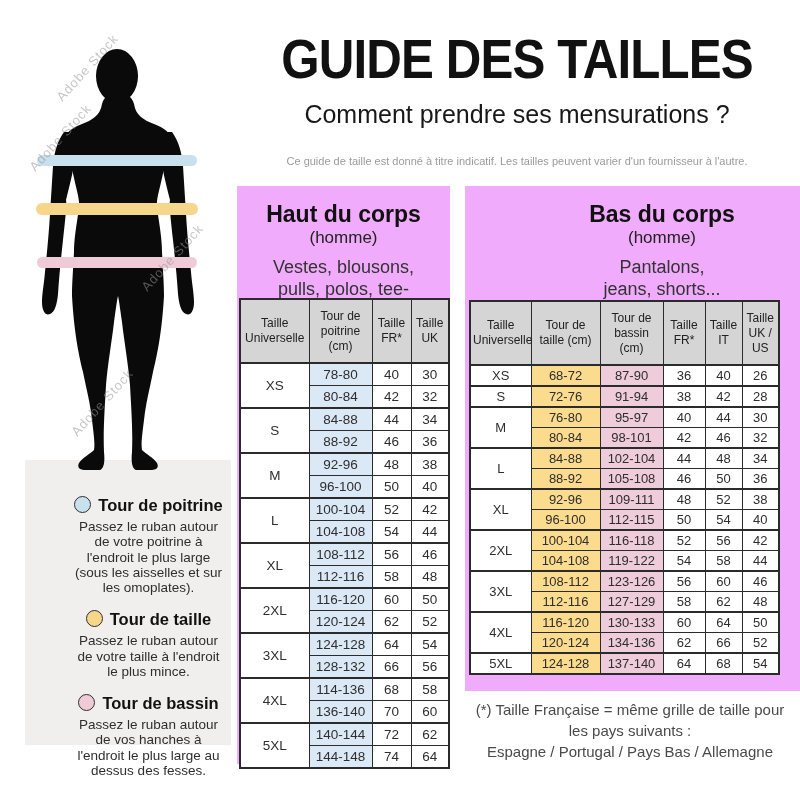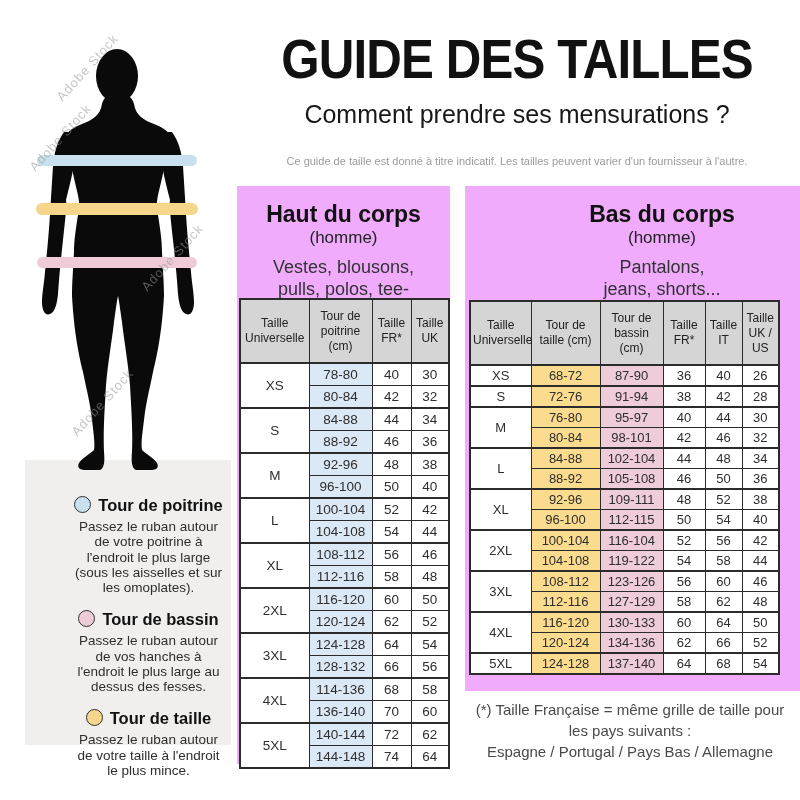--- a/index.html
+++ b/index.html
@@ -82,29 +82,29 @@
 
 <div class="legend-panel">
   <div class="legend-item">
     <div class="legend-head">
       <span class="legend-dot" style="background: rgb(201, 224, 239);"></span><span>Tour de poitrine</span>
     </div>
     <p class="legend-text">Passez le ruban autour de votre poitrine à l'endroit le plus large (sous les aisselles et sur les omoplates).</p>
   </div>
   <div class="legend-item">
     <div class="legend-head">
+      <span class="legend-dot" style="background: rgb(246, 214, 139);"></span><span>Tour de taille</span>
+    </div>
+    <p class="legend-text">Passez le ruban autour de votre taille à l'endroit le plus mince.</p>
+  </div>
+  <div class="legend-item">
+    <div class="legend-head">
       <span class="legend-dot" style="background: rgb(239, 203, 215);"></span><span>Tour de bassin</span>
     </div>
     <p class="legend-text">Passez le ruban autour de vos hanches à l'endroit le plus large au dessus des fesses.</p>
-  </div>
-  <div class="legend-item">
-    <div class="legend-head">
-      <span class="legend-dot" style="background: rgb(246, 214, 139);"></span><span>Tour de taille</span>
-    </div>
-    <p class="legend-text">Passez le ruban autour de votre taille à l'endroit le plus mince.</p>
   </div>
 </div>
 
 <div class="figure-wrap">
   <svg width="230" height="490" viewBox="0 0 230 490">
     <g id="silhouette" fill="#0a0a0a">
       <ellipse cx="117" cy="76" rx="21" ry="27"></ellipse>
 
       <path d="M117,92
         C110,94 104,96 102,104 C100,116 92,120 82,124 C72,128 66,132 64,140
@@ -344,21 +344,21 @@
         <tr>
           <td class="c-yellow">96-100</td>
           <td class="c-pink">112-115</td>
           <td>50</td>
           <td>54</td>
           <td>40</td>
         </tr>
         <tr class="grp">
           <td rowspan="2" class="size">2XL</td>
           <td class="c-yellow">100-104</td>
-          <td class="c-pink">116-104</td>
+          <td class="c-pink">116-118</td>
           <td>52</td>
           <td>56</td>
           <td>42</td>
         </tr>
         <tr>
           <td class="c-yellow">104-108</td>
           <td class="c-pink">119-122</td>
           <td>54</td>
           <td>58</td>
           <td>44</td>

